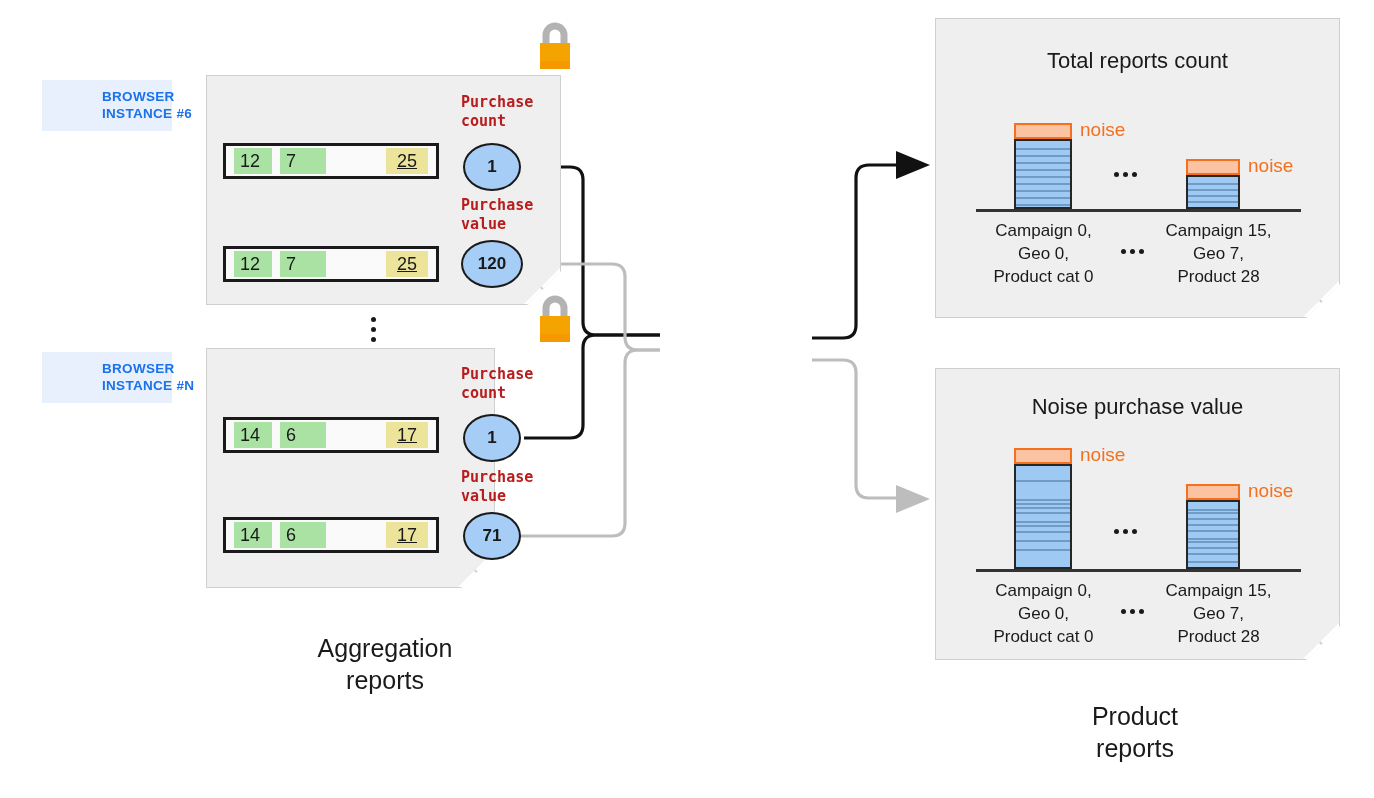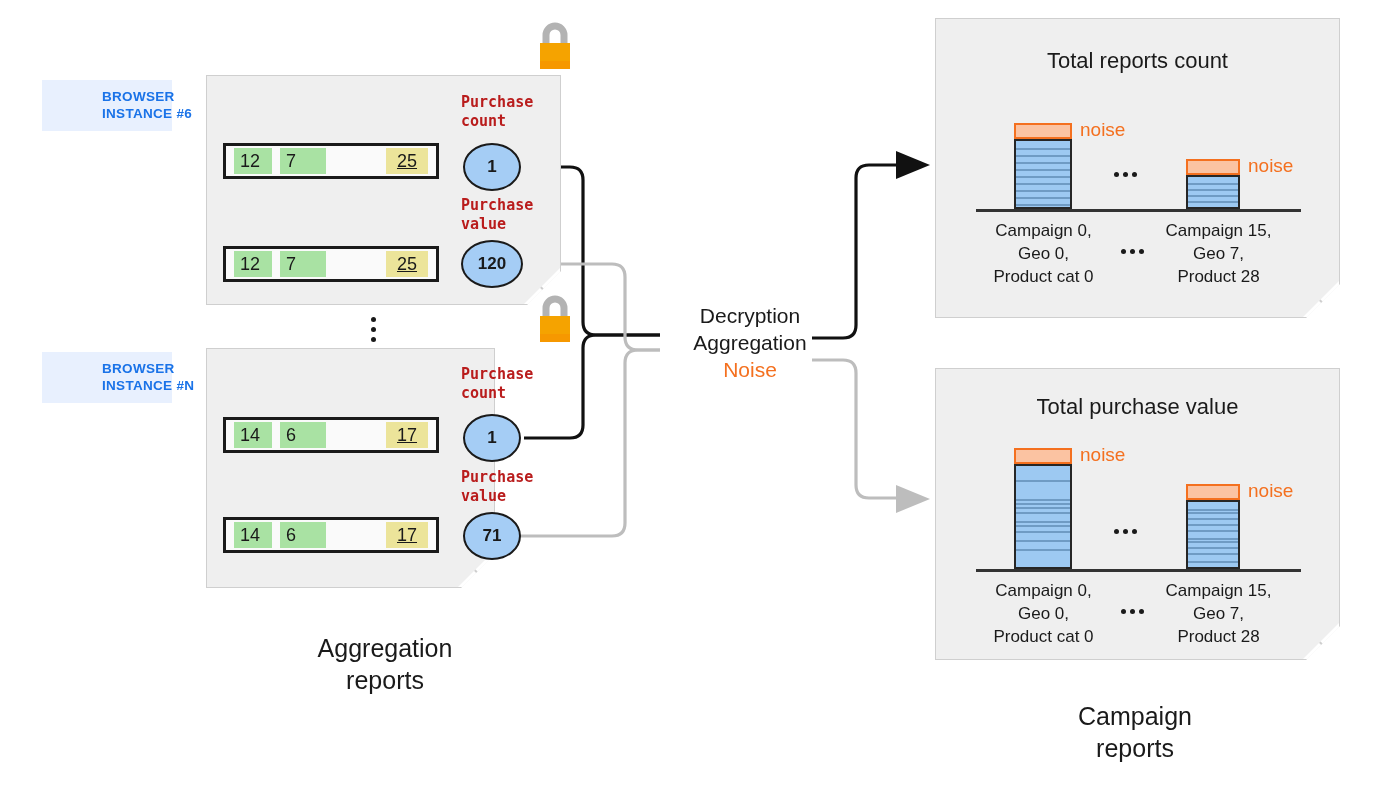--- a/index.html
+++ b/index.html
@@ -319,25 +319,20 @@
     <div>count</div>
   </div>
   <div class="metric-bubble" style="left:463px; top:414px; width:58px; height:48px;">1</div>
 
   <div class="metric-label" style="left:461px; top:468px;">
     <div>Purchase</div>
     <div>value</div>
   </div>
   <div class="metric-bubble" style="left:463px; top:512px; width:58px; height:48px;">71</div>
 
-  <div class="process-text" style="left:600px; top:302px; width:300px;">
-    <div>Decryption</div>
-    <div>Aggregation</div>
-    <div class="noise-word">Noise</div>
-  </div>
 
   <div class="report-card" style="left:935px; top:18px; width:405px; height:300px;">
     <div class="card-fold"></div>
 
     <div class="summary-title" style="top:28px;">Total reports count</div>
 
     <div class="chart-area">
 
       <div class="axis-line" style="left:40px; top:190px; width:325px;"></div>
 
@@ -385,21 +380,21 @@
         <div>Campaign 15,</div>
         <div>Geo 7,</div>
         <div>Product 28</div>
       </div>
     </div>
   </div>
 
   <div class="report-card" style="left:935px; top:368px; width:405px; height:292px;">
     <div class="card-fold"></div>
 
-    <div class="summary-title" style="top:24px;">Total purchase value</div>
+    <div class="summary-title" style="top:24px;">Noise purchase value</div>
 
     <div class="chart-area">
 
       <div class="axis-line" style="left:40px; top:200px; width:325px;"></div>
 
       <div class="noise-cap" style="left:78px; top:79px; width:58px; height:16px;"></div>
       <div class="noise-label" style="left:144px; top:75px;">noise</div>
       <div class="bar" style="left:78px; top:95px; width:58px; height:105px;">
         <div class="seg-line" style="top:14px;"></div>
         <div class="seg-line" style="top:33px;"></div>
@@ -451,17 +446,17 @@
       </div>
     </div>
   </div>
 
   <div class="caption" style="left:230px; top:632px; width:310px;">
     <div>Aggregation</div>
     <div>reports</div>
   </div>
 
   <div class="caption" style="left:985px; top:700px; width:300px;">
-    <div>Campaign</div>
+    <div>Product</div>
     <div>reports</div>
   </div>
 
 </div>
 
 </body></html>

